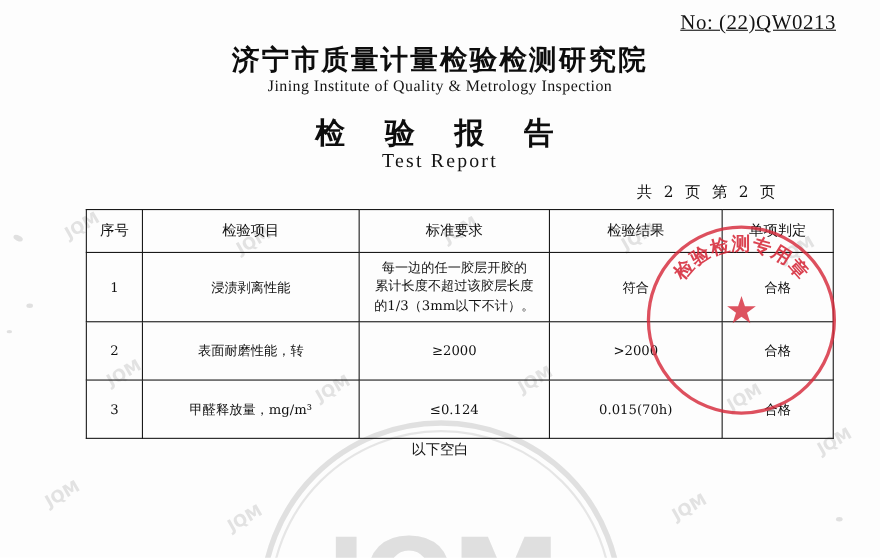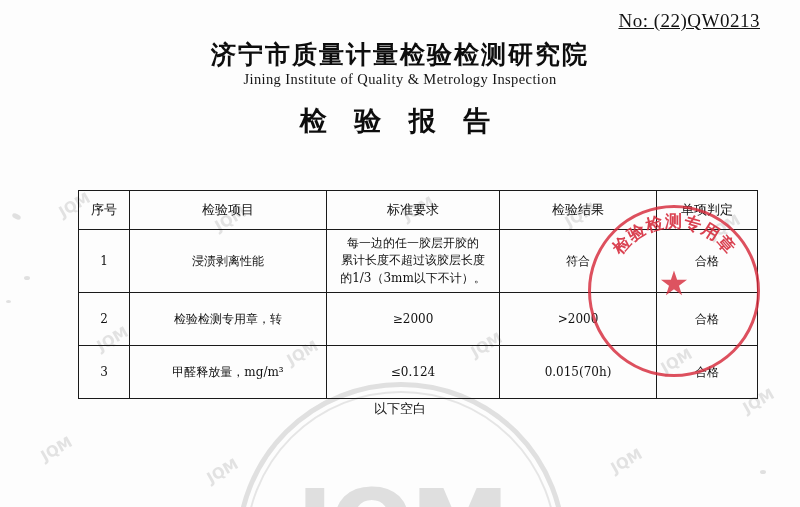--- a/index.html
+++ b/index.html
@@ -67,21 +67,21 @@
 
   .title-cn {
     position: absolute;
     top: 103px;
     left: 0;
     width: 800px;
     text-align: center;
     font-size: 27px;
     font-weight: bold;
     letter-spacing: 10px;
-    font-family: Liberation Sans, sans-serif;
+    font-family: Liberation Mono, monospace;
     color: #0d0d0d;
   }
   .title-en {
     position: absolute;
     top: 136px;
     left: 0;
     width: 800px;
     text-align: center;
     font-size: 18px;
     letter-spacing: 2px;
@@ -292,20 +292,22 @@
         <textPath href="#wmArc" startOffset="50%" text-anchor="middle">JINING INSTITUTE OF QUALITY &amp; METROLOGY INSPECTION</textPath>
       </text>
     </svg>
     <div class="wm-letters">JQM</div>
   </div>
 
   <div class="doc-no">No: (22)QW0213</div>
   <div class="org-cn">济宁市质量计量检验检测研究院</div>
   <div class="org-en">Jining Institute of Quality &amp; Metrology Inspection</div>
   <div class="title-cn">检 验 报 告</div>
+  <div class="title-en">Test     Report</div>
+  <div class="page-count">共 2 页  第 2 页</div>
 
   <table class="report">
     <thead>
       <tr>
         <th class="col-no">序号</th>
         <th class="col-item">检验项目</th>
         <th class="col-std">标准要求</th>
         <th class="col-res">检验结果</th>
         <th class="col-judge">单项判定</th>
       </tr>
@@ -317,21 +319,21 @@
         <td class="cell-multi">
           <div>每一边的任一胶层开胶的</div>
           <div>累计长度不超过该胶层长度</div>
           <div>的1/3（3mm以下不计）。</div>
         </td>
         <td>符合</td>
         <td>合格</td>
       </tr>
       <tr class="row-mid">
         <td>2</td>
-        <td class="cell-item">检验检测专用章，转</td>
+        <td class="cell-item">表面耐磨性能，转</td>
         <td>≥2000</td>
         <td>&gt;2000</td>
         <td>合格</td>
       </tr>
       <tr class="row-mid">
         <td>3</td>
         <td class="cell-item">甲醛释放量，mg/m³</td>
         <td>≤0.124</td>
         <td>0.015(70h)</td>
         <td>合格</td>

